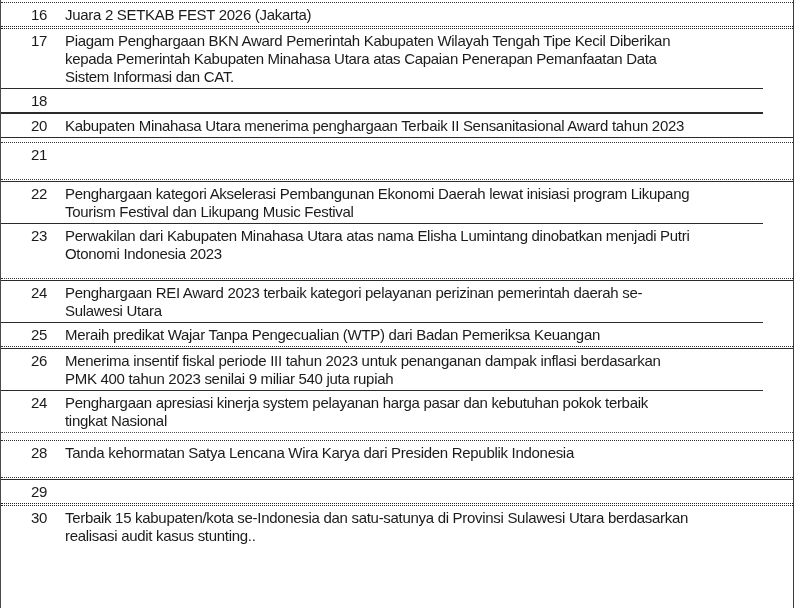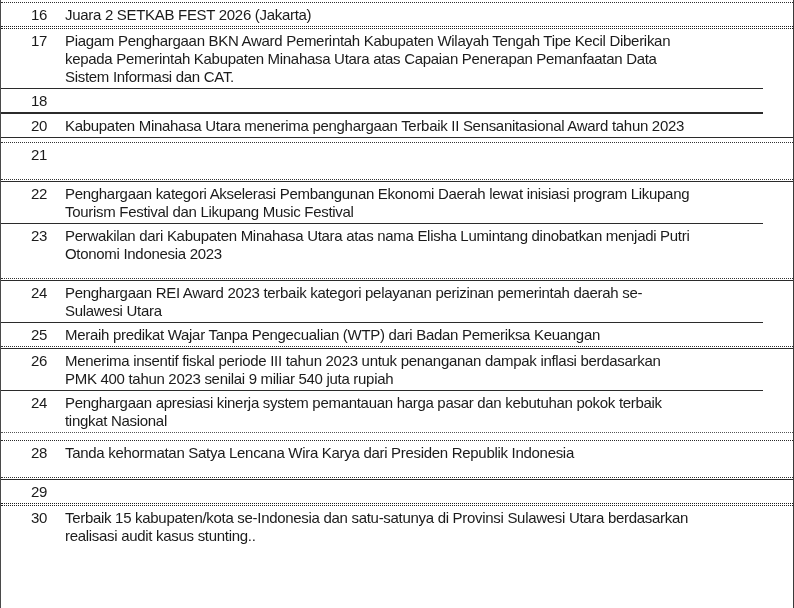--- a/index.html
+++ b/index.html
@@ -125,21 +125,21 @@
 
     <div class="row">
       <div class="cell-num">26</div>
       <div class="cell-txt">Menerima insentif fiskal periode III tahun 2023 untuk penanganan dampak inflasi berdasarkan
 PMK 400 tahun 2023 senilai 9 miliar 540 juta rupiah</div>
     </div>
     <div class="sep sep-solid"></div>
 
     <div class="row">
       <div class="cell-num">24</div>
-      <div class="cell-txt">Penghargaan apresiasi kinerja system pemantauan harga pasar dan kebutuhan pokok terbaik
+      <div class="cell-txt">Penghargaan apresiasi kinerja system pelayanan harga pasar dan kebutuhan pokok terbaik
 tingkat Nasional</div>
     </div>
     <div class="sep sep-ddot-sp"></div>
 
     <div class="row gap-after">
       <div class="cell-num">28</div>
       <div class="cell-txt">Tanda kehormatan Satya Lencana Wira Karya dari Presiden Republik Indonesia</div>
     </div>
     <div class="sep sep-dot-solid"></div>
 

